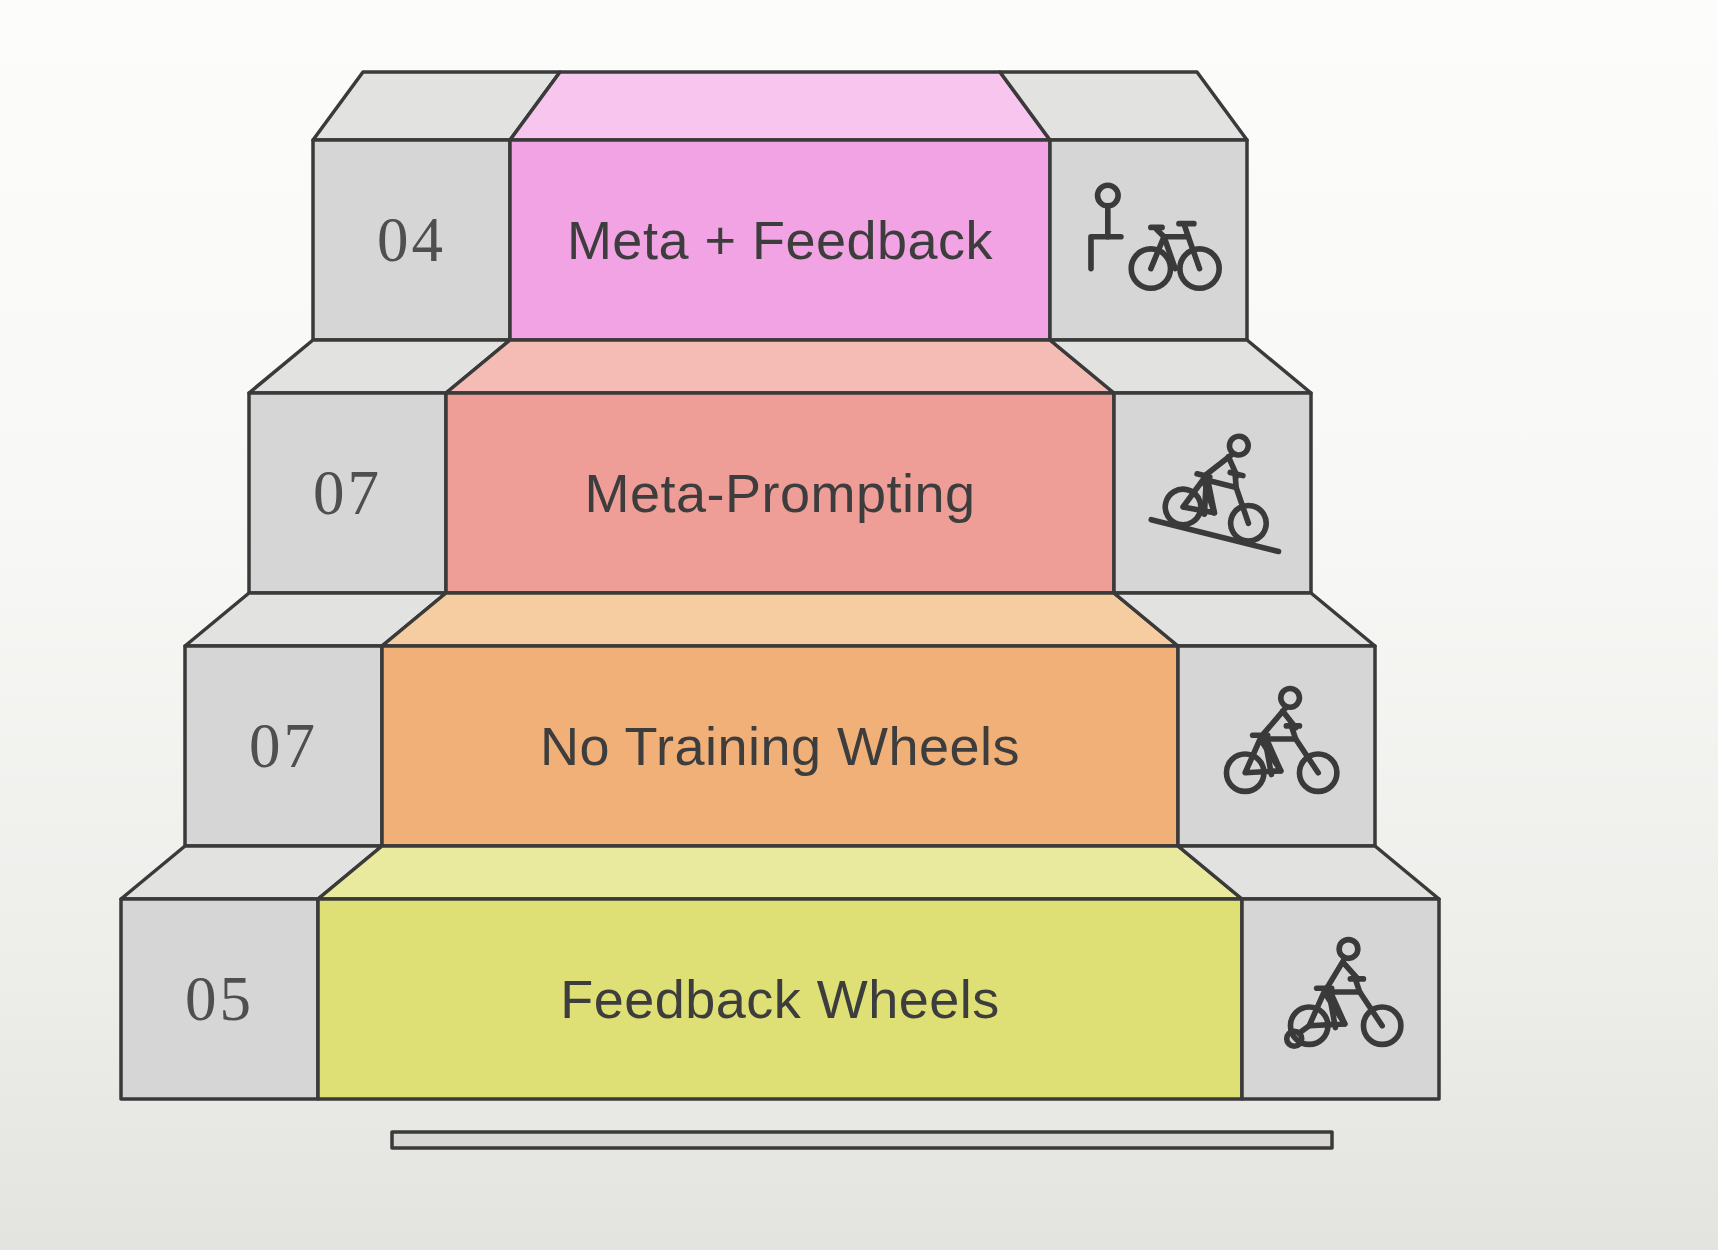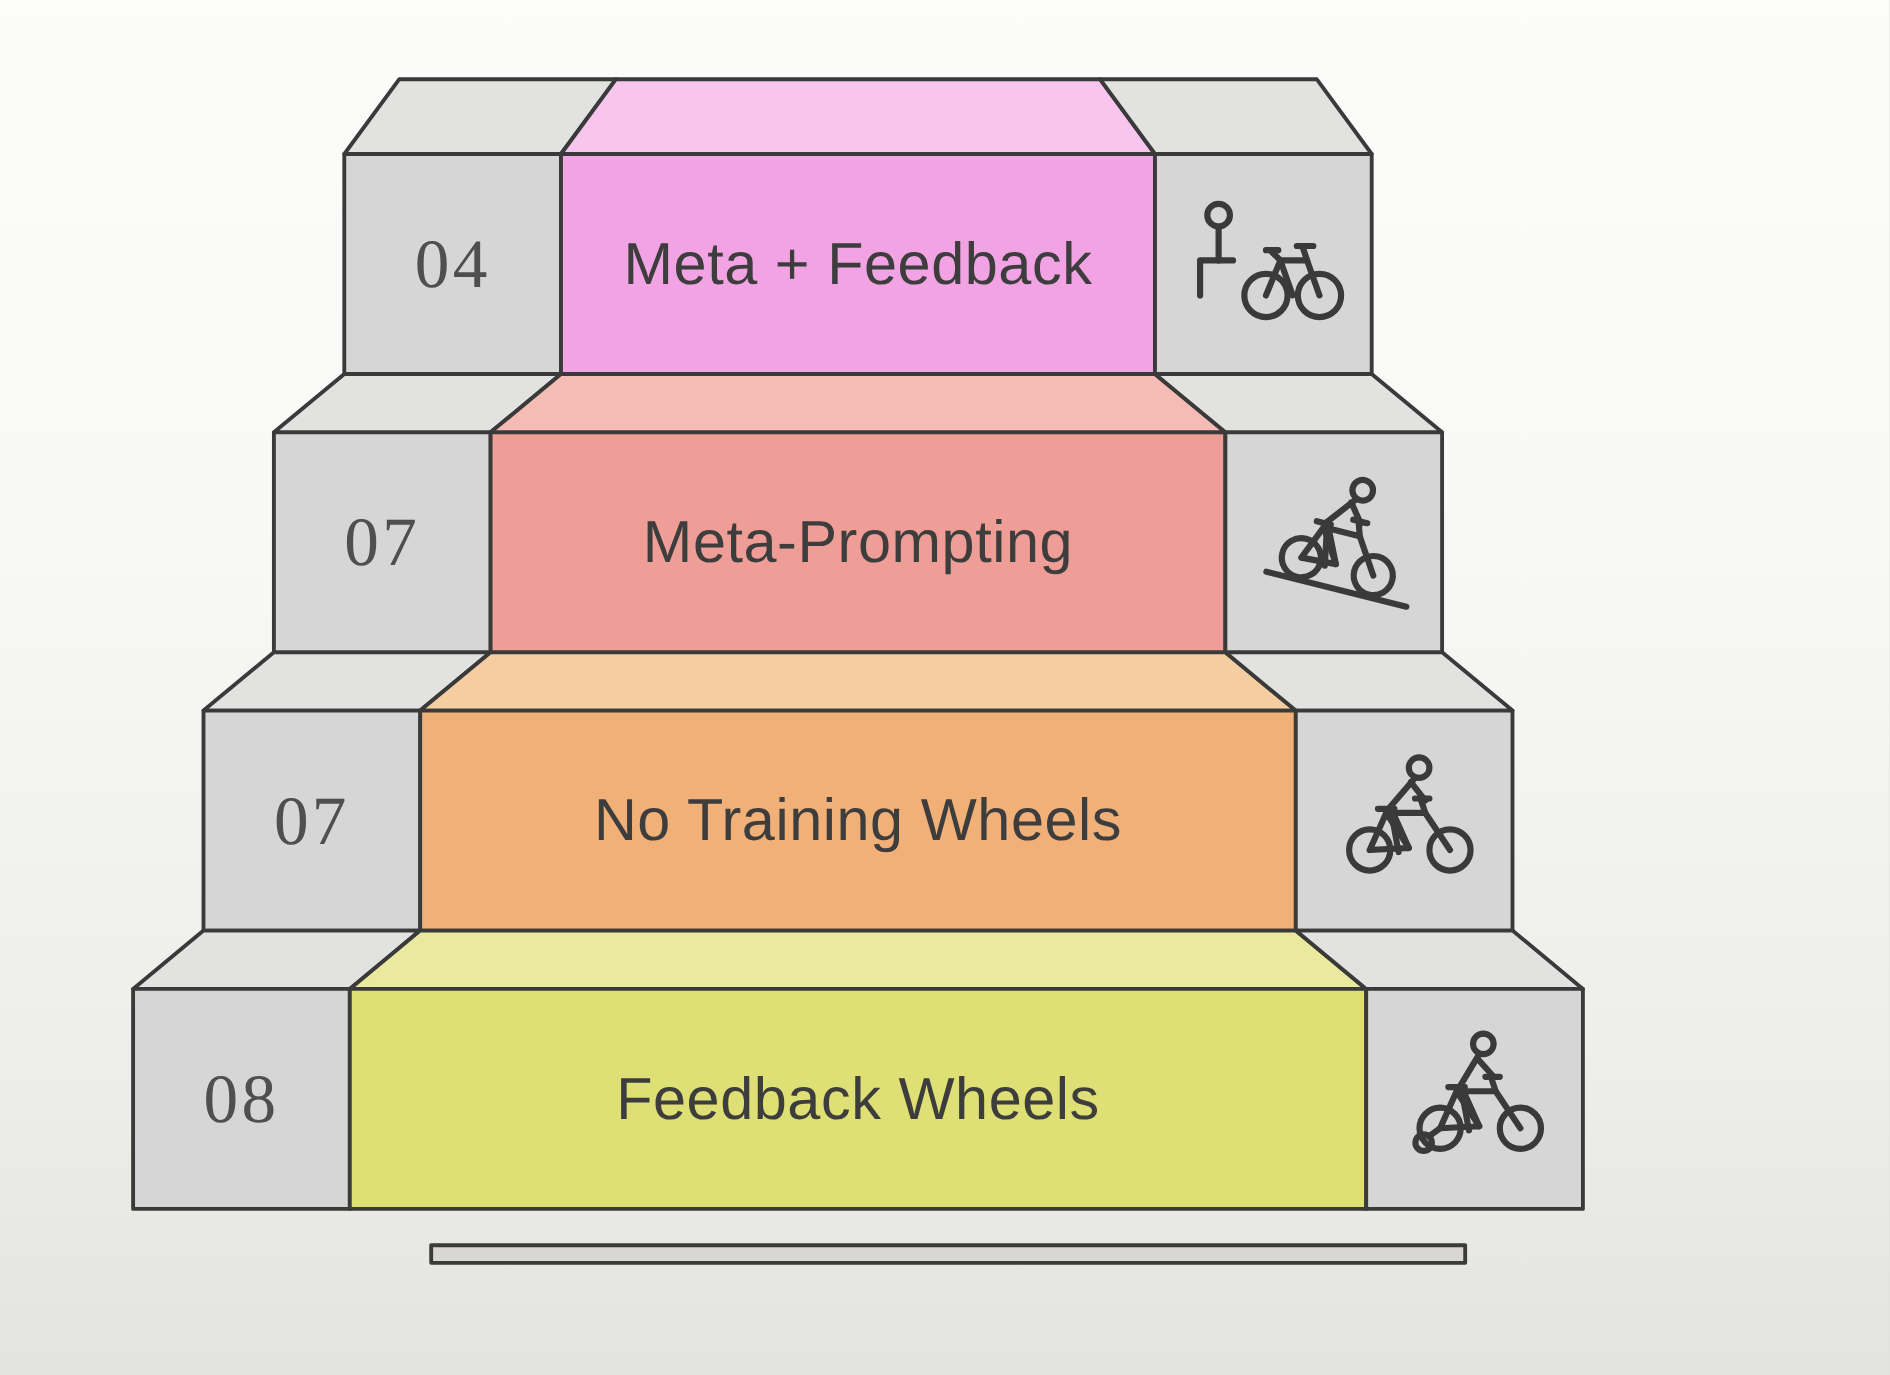--- a/index.html
+++ b/index.html
@@ -128,21 +128,21 @@
         <circle cx="124" cy="98" r="20"></circle>
         <path d="M46 98 L62 62 L100 62 L124 98 M62 62 L84 96 M84 96 L46 98"></path>
         <path d="M100 62 L96 50 M90 48 L104 48"></path>
         <path d="M54 58 L70 58"></path>
         <circle cx="94" cy="18" r="10"></circle>
         <path d="M66 56 L90 28 M86 32 L100 50 M66 56 L84 96 M66 56 L74 100"></path>
       </g>
     </svg>
   </div>
 
-  <div class="cell num" style="left:121px; top:899px; width:197px; height:200px;">08</div>
+  <div class="cell num" style="left:121px; top:899px; width:197px; height:200px;">05</div>
   <div class="cell label" style="left:318px; top:899px; width:924px; height:200px;">Feedback Wheels</div>
   <div class="cell iconbox" style="left:1242px; top:899px; width:197px; height:200px;">
     <svg viewBox="0 0 160 140" width="150" height="131">
       <g fill="none" stroke="#3a3a3a" stroke-width="6" stroke-linecap="round" stroke-linejoin="round">
         <circle cx="46" cy="98" r="20"></circle>
         <circle cx="124" cy="98" r="20"></circle>
         <path d="M46 98 L62 62 L100 62 L124 98 M62 62 L84 96 M84 96 L46 98"></path>
         <path d="M100 62 L96 50 M90 48 L104 48"></path>
         <path d="M54 58 L70 58"></path>
         <circle cx="88" cy="16" r="10"></circle>

